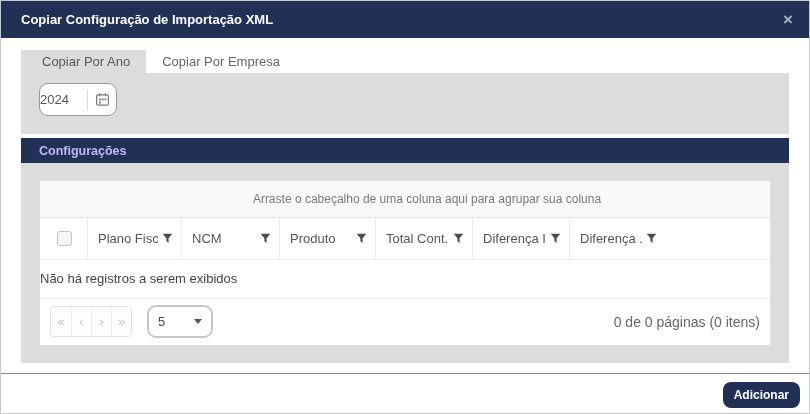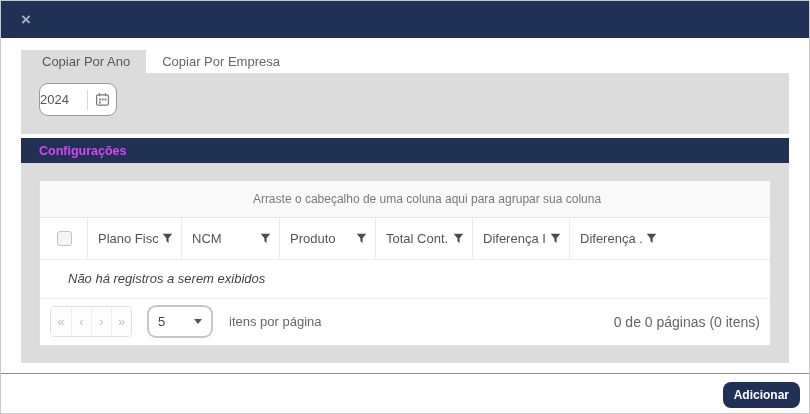--- a/index.html
+++ b/index.html
@@ -48,21 +48,21 @@
     width:28px; height:100%; display:flex; align-items:center;
     justify-content:center; cursor:pointer;
   }
 
   
   .section-gap { height:4px; background:#fff; }
   .section-bar {
     height:25px; background:#213156; display:flex; align-items:center;
     padding:0 18px;
   }
-  .section-title { color:#d946ef; font-size:12.5px; font-weight:bold; }
+  .section-title { color:#c4b5fd; font-size:12.5px; font-weight:bold; }
 
   
   .panel-grid { background:#dcdcdc; height:200px; padding:17px 18px; }
 
   .grid {
     background:#fff; border:1px solid #dedede; height:166px;
     display:flex; flex-direction:column;
   }
   .group-panel {
     height:37px; background:#f9f9f9; border-bottom:1px solid #e6e6e6;
@@ -84,23 +84,22 @@
     font-size:13px; color:#555; white-space:nowrap; overflow:hidden;
   }
   .checkbox {
     width:15px; height:15px; border:1px solid #c3c3c3; border-radius:3px;
     background:#f5f5f5; cursor:pointer;
   }
   .filter-icon { flex:0 0 auto; margin-left:4px; cursor:pointer; display:flex; }
 
   .empty-row {
     height:39px; border-top:1px solid #ececec; display:flex;
-    align-items:center; padding:0 28px; font-size:13px; color:#444;
+    align-items:center; padding:0 0; font-size:13px; color:#444;
     background:#fff;
-    font-style:italic;
   }
 
   .pager {
     height:48px; border-top:1px solid #ececec; display:flex;
     align-items:center; padding:0 10px; background:#fff;
   }
   .pager-nav {
     display:flex; border:1px solid #e0e0e0; border-radius:4px;
     overflow:hidden; height:31px;
   }
@@ -136,20 +135,21 @@
     border:none; border-radius:8px; padding:6px 11px; cursor:pointer;
     font-family:"Liberation Sans","DejaVu Sans",sans-serif;
   }
 </style>
 </head>
 <body>
 
 <div class="modal">
 
   <div class="modal-header">
+    <span class="modal-title">Copiar Configuração de Importação XML</span>
     <span class="close-btn">×</span>
   </div>
 
   <div class="modal-body">
 
     <div class="tabstrip">
       <div class="tab active">Copiar Por Ano</div>
       <div class="tab">Copiar Por Empresa</div>
     </div>
 
@@ -244,21 +244,20 @@
           <div class="pager-nav">
             <span class="pager-btn">«</span>
             <span class="pager-btn">‹</span>
             <span class="pager-btn">›</span>
             <span class="pager-btn">»</span>
           </div>
           <div class="pagesize">
             <span class="pagesize-value">5</span>
             <span class="caret-down"></span>
           </div>
-          <span class="pagesize-label">itens por página</span>
           <span class="pager-spacer"></span>
           <span class="pager-info">0 de 0 páginas (0 itens)</span>
         </div>
 
       </div>
     </div>
 
   </div>
 
   <div class="footer-gap"></div>

